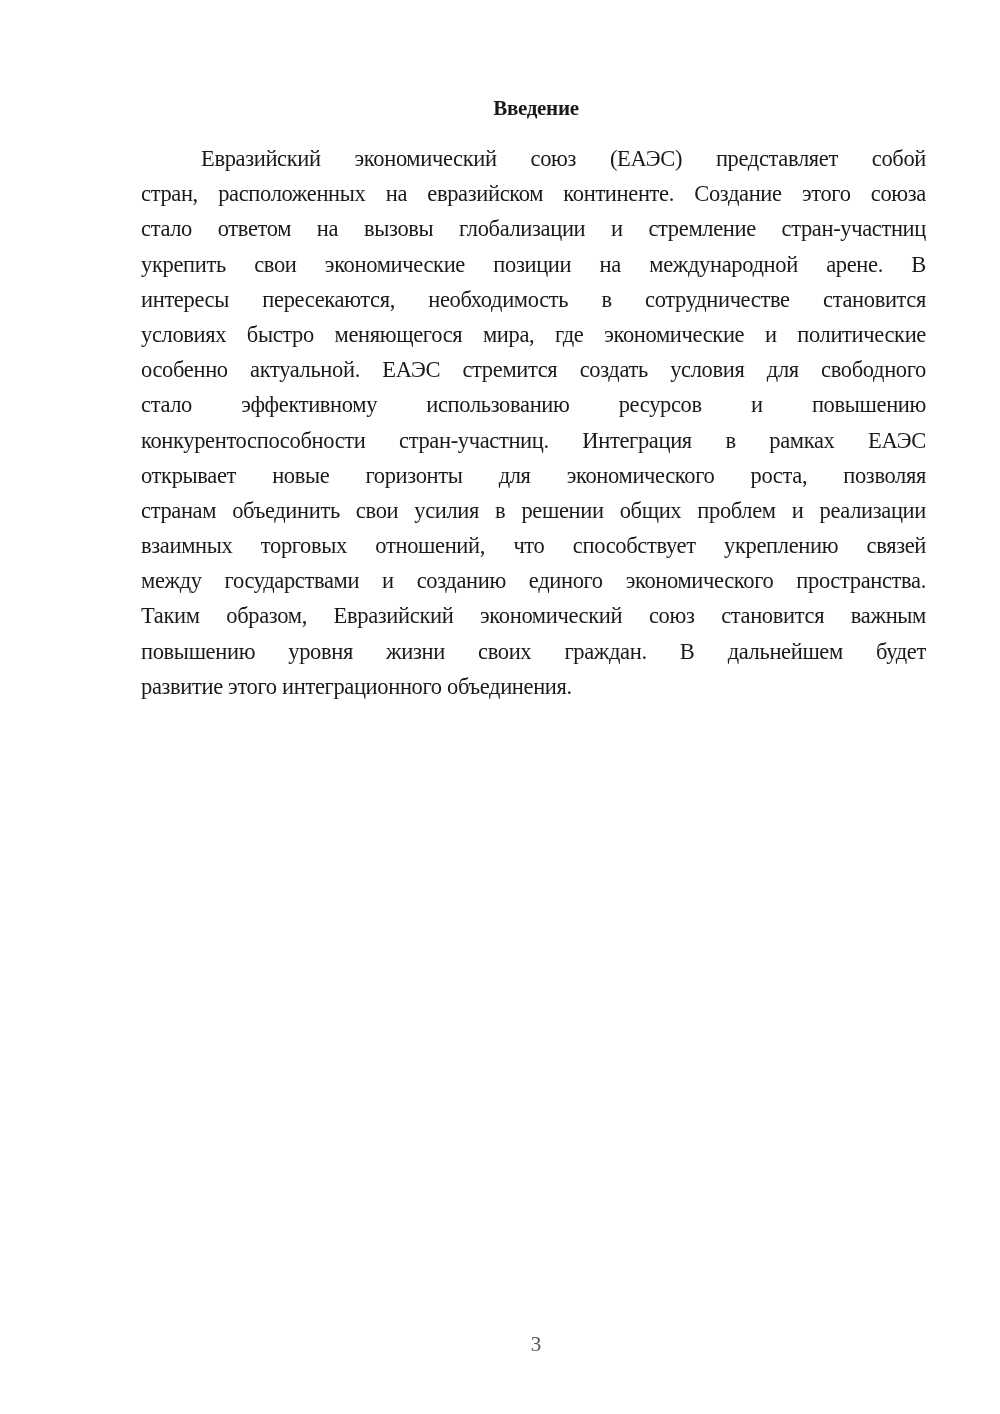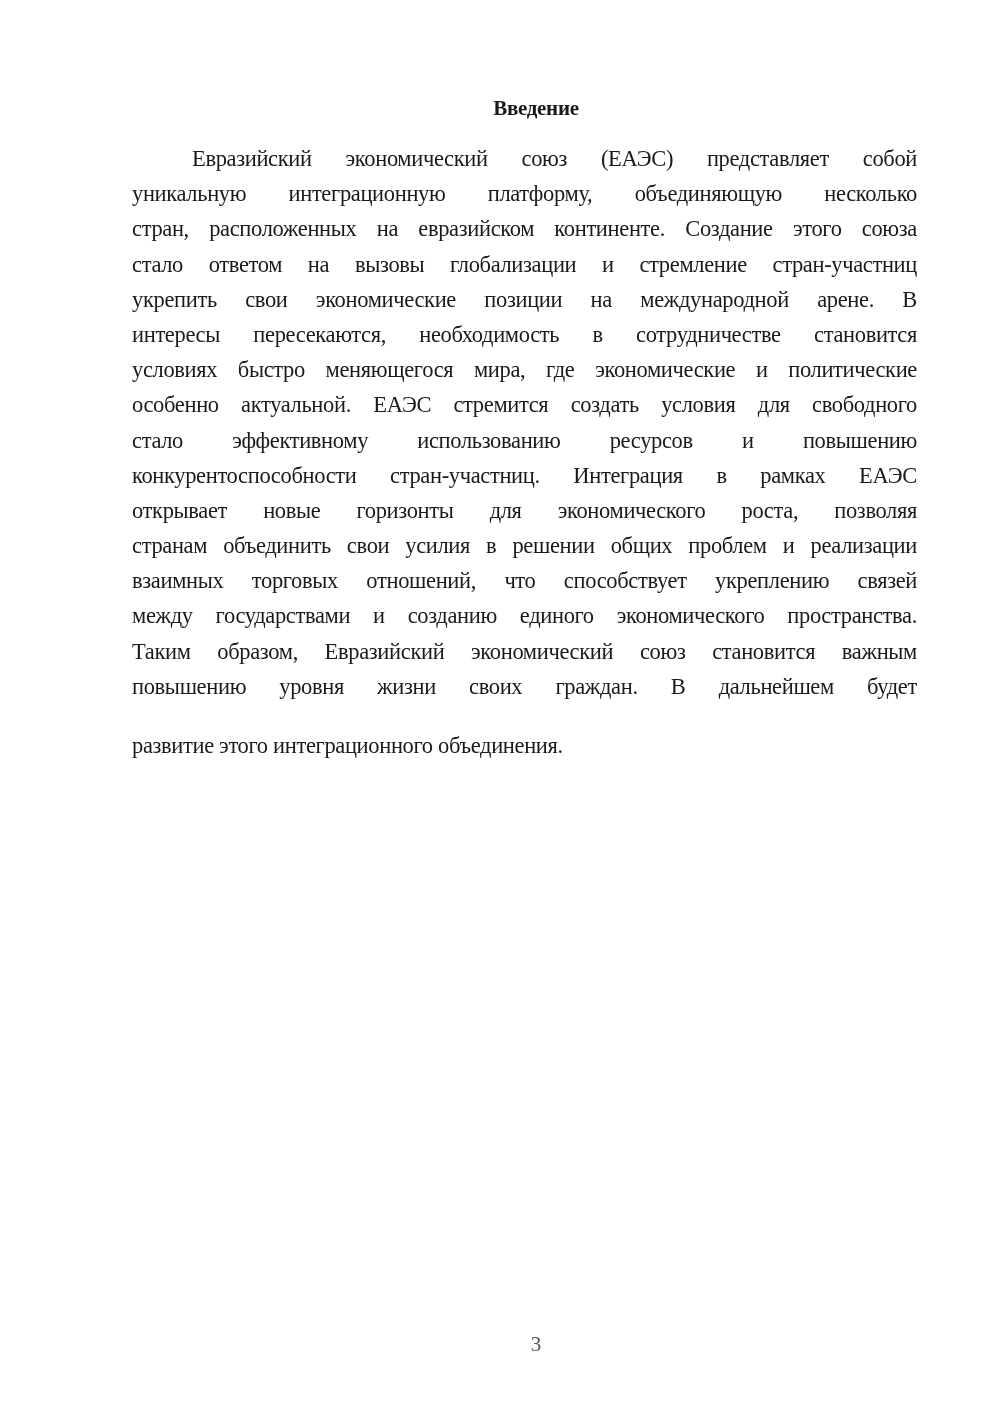--- a/index.html
+++ b/index.html
@@ -28,41 +28,40 @@
       left: 0;
       width: 1072px;
       text-align: center;
       font-weight: bold;
       font-size: 21px;
       letter-spacing: -0.3px;
       color: #1a1a1a;
     }
     .body-text {
       position: absolute;
-      left: 132px;
+      left: 141px;
       top: 141px;
       width: 785px;
     }
     .line {
       display: block;
       height: 35.2px;
       line-height: 35.2px;
       font-size: 22.5px;
       text-align: justify;
       text-align-last: justify;
       white-space: nowrap;
       overflow: visible;
       letter-spacing: -0.35px;
     }
     .line.first {
       padding-left: 60px;
     }
     .line.last {
       text-align-last: left;
-      margin-top: 24px;
     }
     
     .line span.j {
       display: inline-block;
       width: 100%;
       white-space: normal;
       text-align: justify;
       text-align-last: justify;
     }
     .line.last span.j {
@@ -79,21 +78,20 @@
     }
   </style>
 </head>
 <body>
 
 <div class="page">
   <div class="heading">Введение</div>
 
   <div class="body-text">
     <div class="line first"><span class="j">Евразийский экономический союз (ЕАЭС) представляет собой</span></div>
-    <div class="line"><span class="j">уникальную интеграционную платформу, объединяющую несколько</span></div>
     <div class="line"><span class="j">стран, расположенных на евразийском континенте. Создание этого союза</span></div>
     <div class="line"><span class="j">стало ответом на вызовы глобализации и стремление стран-участниц</span></div>
     <div class="line"><span class="j">укрепить свои экономические позиции на международной арене. В</span></div>
     <div class="line"><span class="j">интересы пересекаются, необходимость в сотрудничестве становится</span></div>
     <div class="line"><span class="j">условиях быстро меняющегося мира, где экономические и политические</span></div>
     <div class="line"><span class="j">особенно актуальной. ЕАЭС стремится создать условия для свободного</span></div>
     <div class="line"><span class="j">стало эффективному использованию ресурсов и повышению</span></div>
     <div class="line"><span class="j">конкурентоспособности стран-участниц. Интеграция в рамках ЕАЭС</span></div>
     <div class="line"><span class="j">открывает новые горизонты для экономического роста, позволяя</span></div>
     <div class="line"><span class="j">странам объединить свои усилия в решении общих проблем и реализации</span></div>

